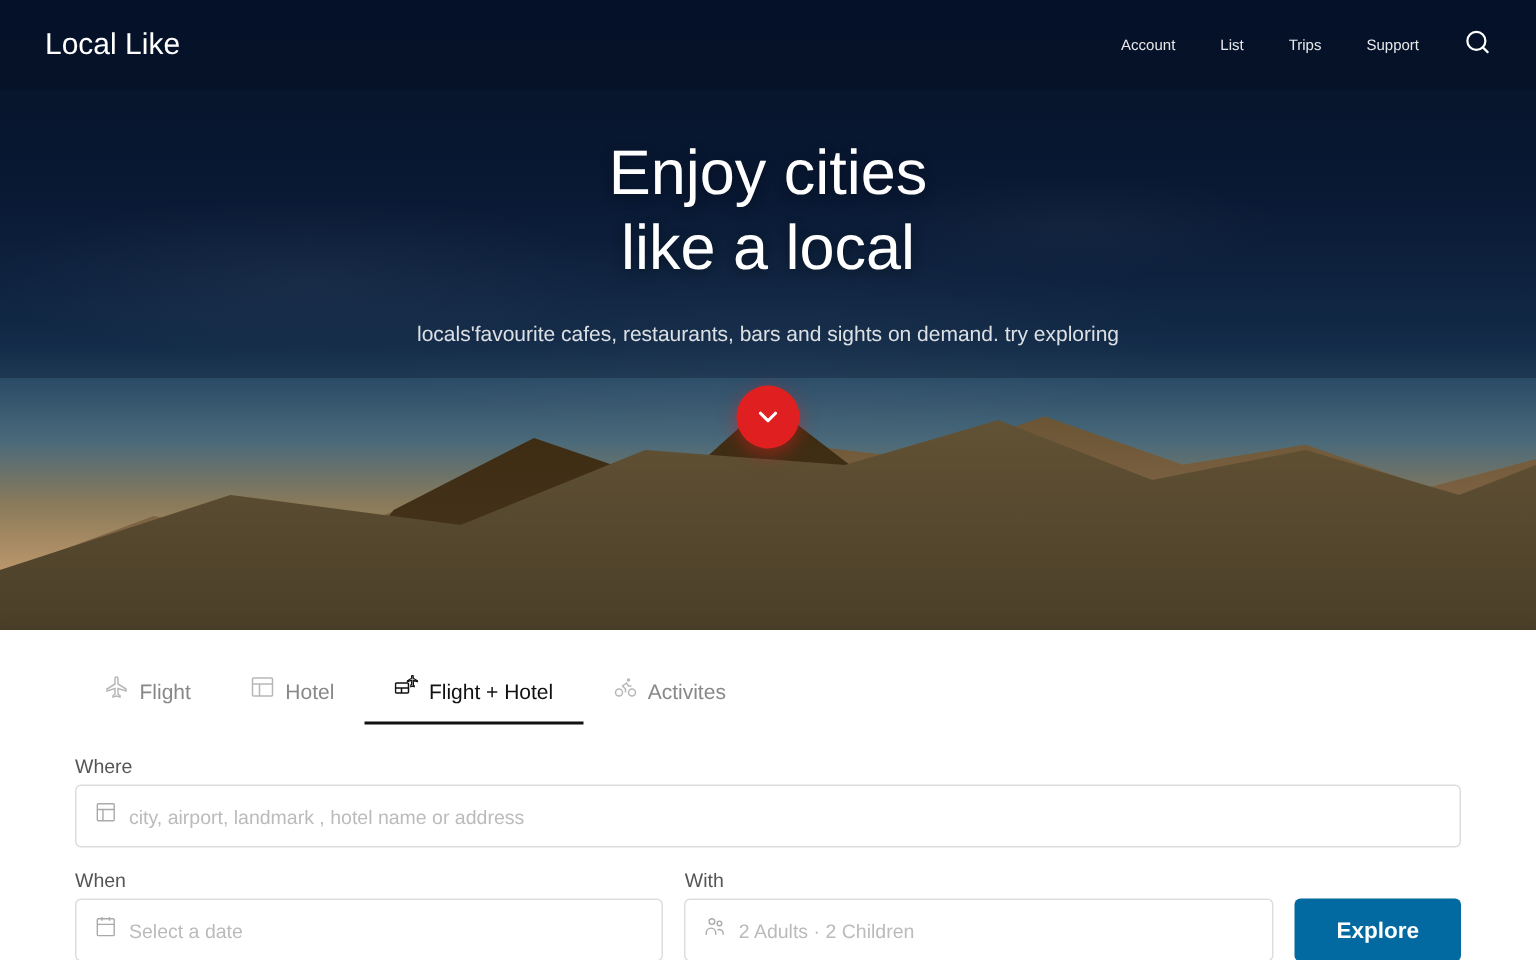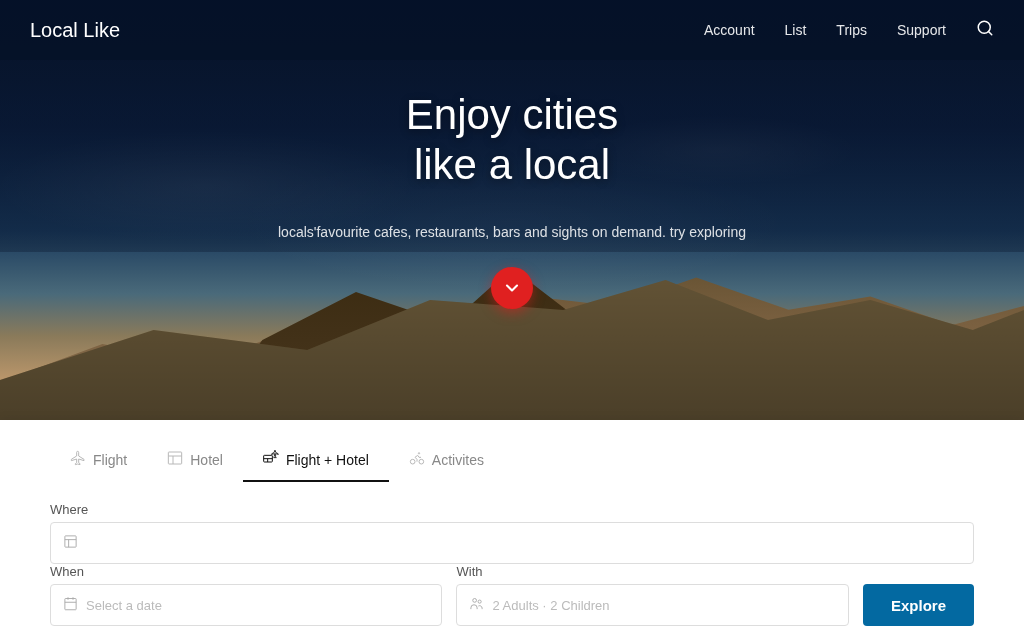--- a/index.html
+++ b/index.html
@@ -24,21 +24,21 @@
     }
     .logo span { font-weight: 300; }
     .nav {
       display: flex;
       align-items: center;
       gap: 30px;
     }
     .nav a {
       color: #fff;
       text-decoration: none;
-      font-size: 14px;
+      font-size: 10px;
       font-weight: 400;
       opacity: 0.9;
     }
     .search-icon-btn {
       color: #fff;
       font-size: 18px;
       cursor: pointer;
       background: none;
       border: none;
     }
@@ -103,21 +103,21 @@
     .hero-title {
       font-size: 42px;
       font-weight: 400;
       color: #fff;
       line-height: 1.2;
       text-shadow: 0 2px 8px rgba(0,0,0,0.4);
     }
     .hero-subtitle {
       font-size: 14px;
       color: rgba(255,255,255,0.85);
-      margin-top: 30px;
+      margin-top: 20px;
       line-height: 1.6;
     }
     .scroll-btn {
       margin-top: 24px;
       display: inline-flex;
       align-items: center;
       justify-content: center;
       width: 42px;
       height: 42px;
       border-radius: 50%;
@@ -165,20 +165,21 @@
     .tab-icon {
       font-size: 16px;
       opacity: 0.6;
     }
     .tab-item.active .tab-icon { opacity: 1; }
 
     
     .search-form {
       display: flex;
       flex-direction: column;
+      gap: 14px;
     }
     .form-group {
       display: flex;
       flex-direction: column;
       gap: 5px;
     }
     .form-row {
       display: flex;
       gap: 14px;
       align-items: flex-end;
@@ -321,20 +322,21 @@
     <div class="form-group where-group">
       <label class="form-label">Where</label>
       <div class="input-wrapper where-input">
         <span class="field-icon">
           <svg width="15" height="15" viewBox="0 0 24 24" fill="none" stroke="#aaa" stroke-width="1.5">
             <rect x="3" y="3" width="18" height="18" rx="1"></rect>
               <line x1="3" y1="9" x2="21" y2="9"></line>
               <line x1="9" y1="21" x2="9" y2="9"></line>
           </svg>
         </span>
+        <input type="text" placeholder="city, airport, landmark , hotel name or address" style="">
       </div>
     </div>
 
     <div class="form-row">
       <div class="form-group when-group">
         <label class="form-label">When</label>
         <div class="input-wrapper">
           <span class="field-icon">
             <svg width="15" height="15" viewBox="0 0 24 24" fill="none" stroke="#aaa" stroke-width="1.5">
               <rect x="3" y="4" width="18" height="18" rx="1"></rect>

